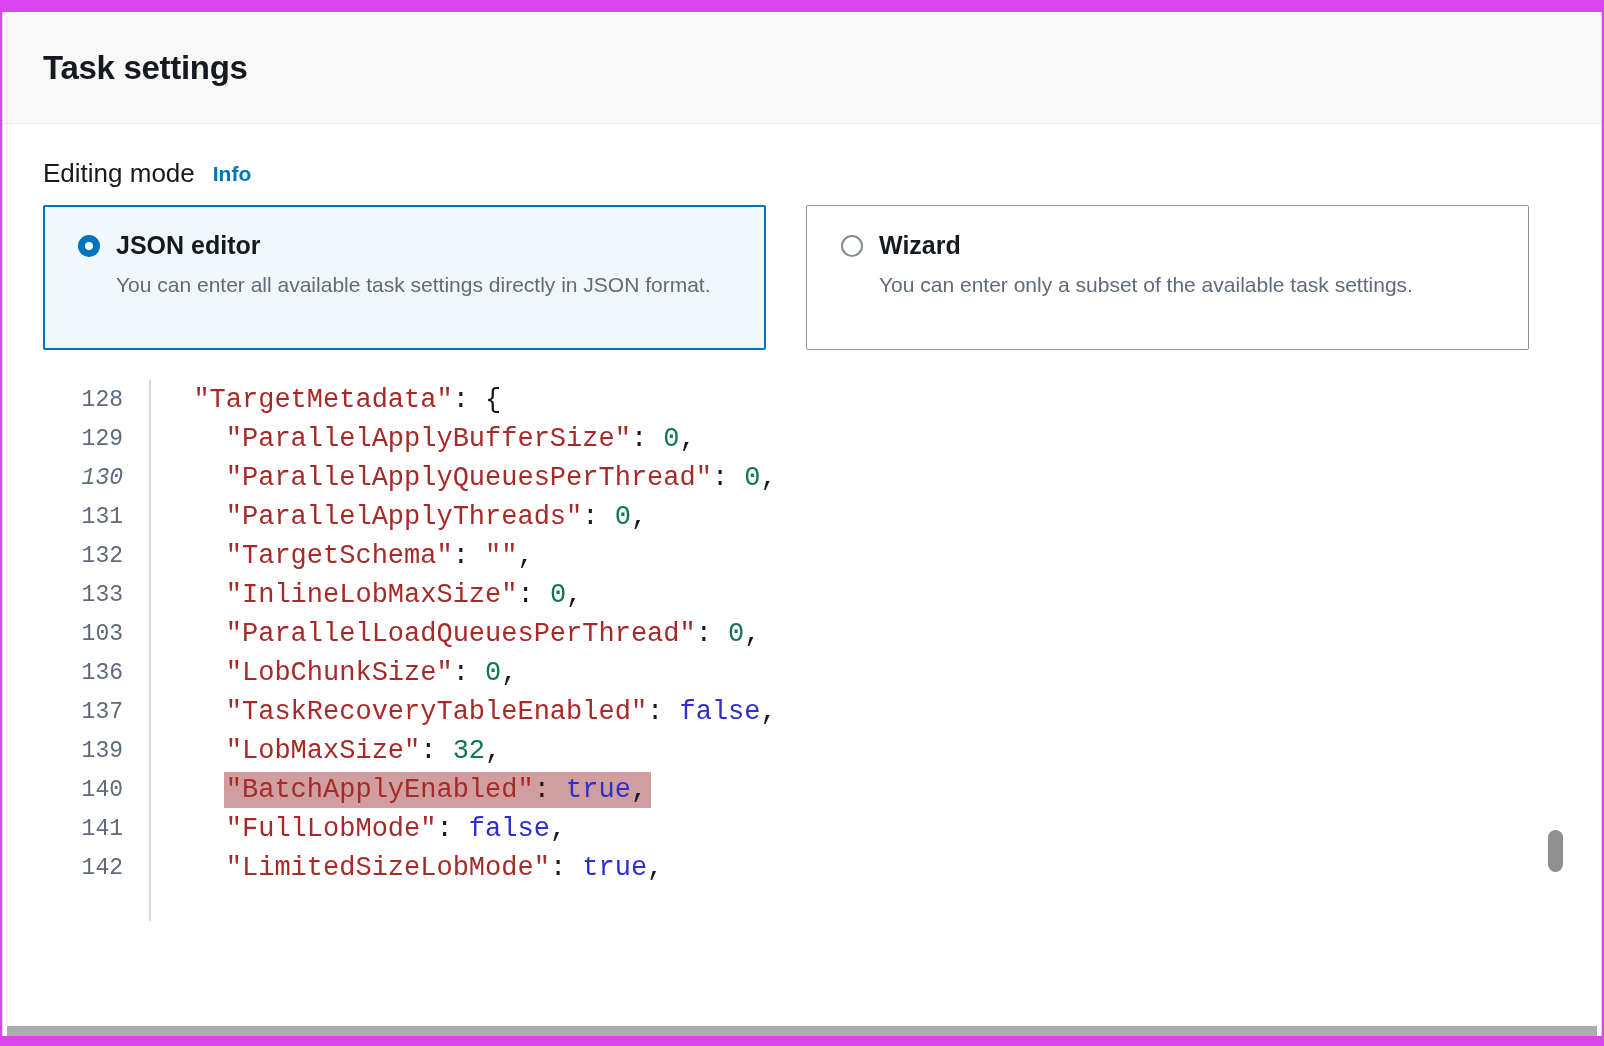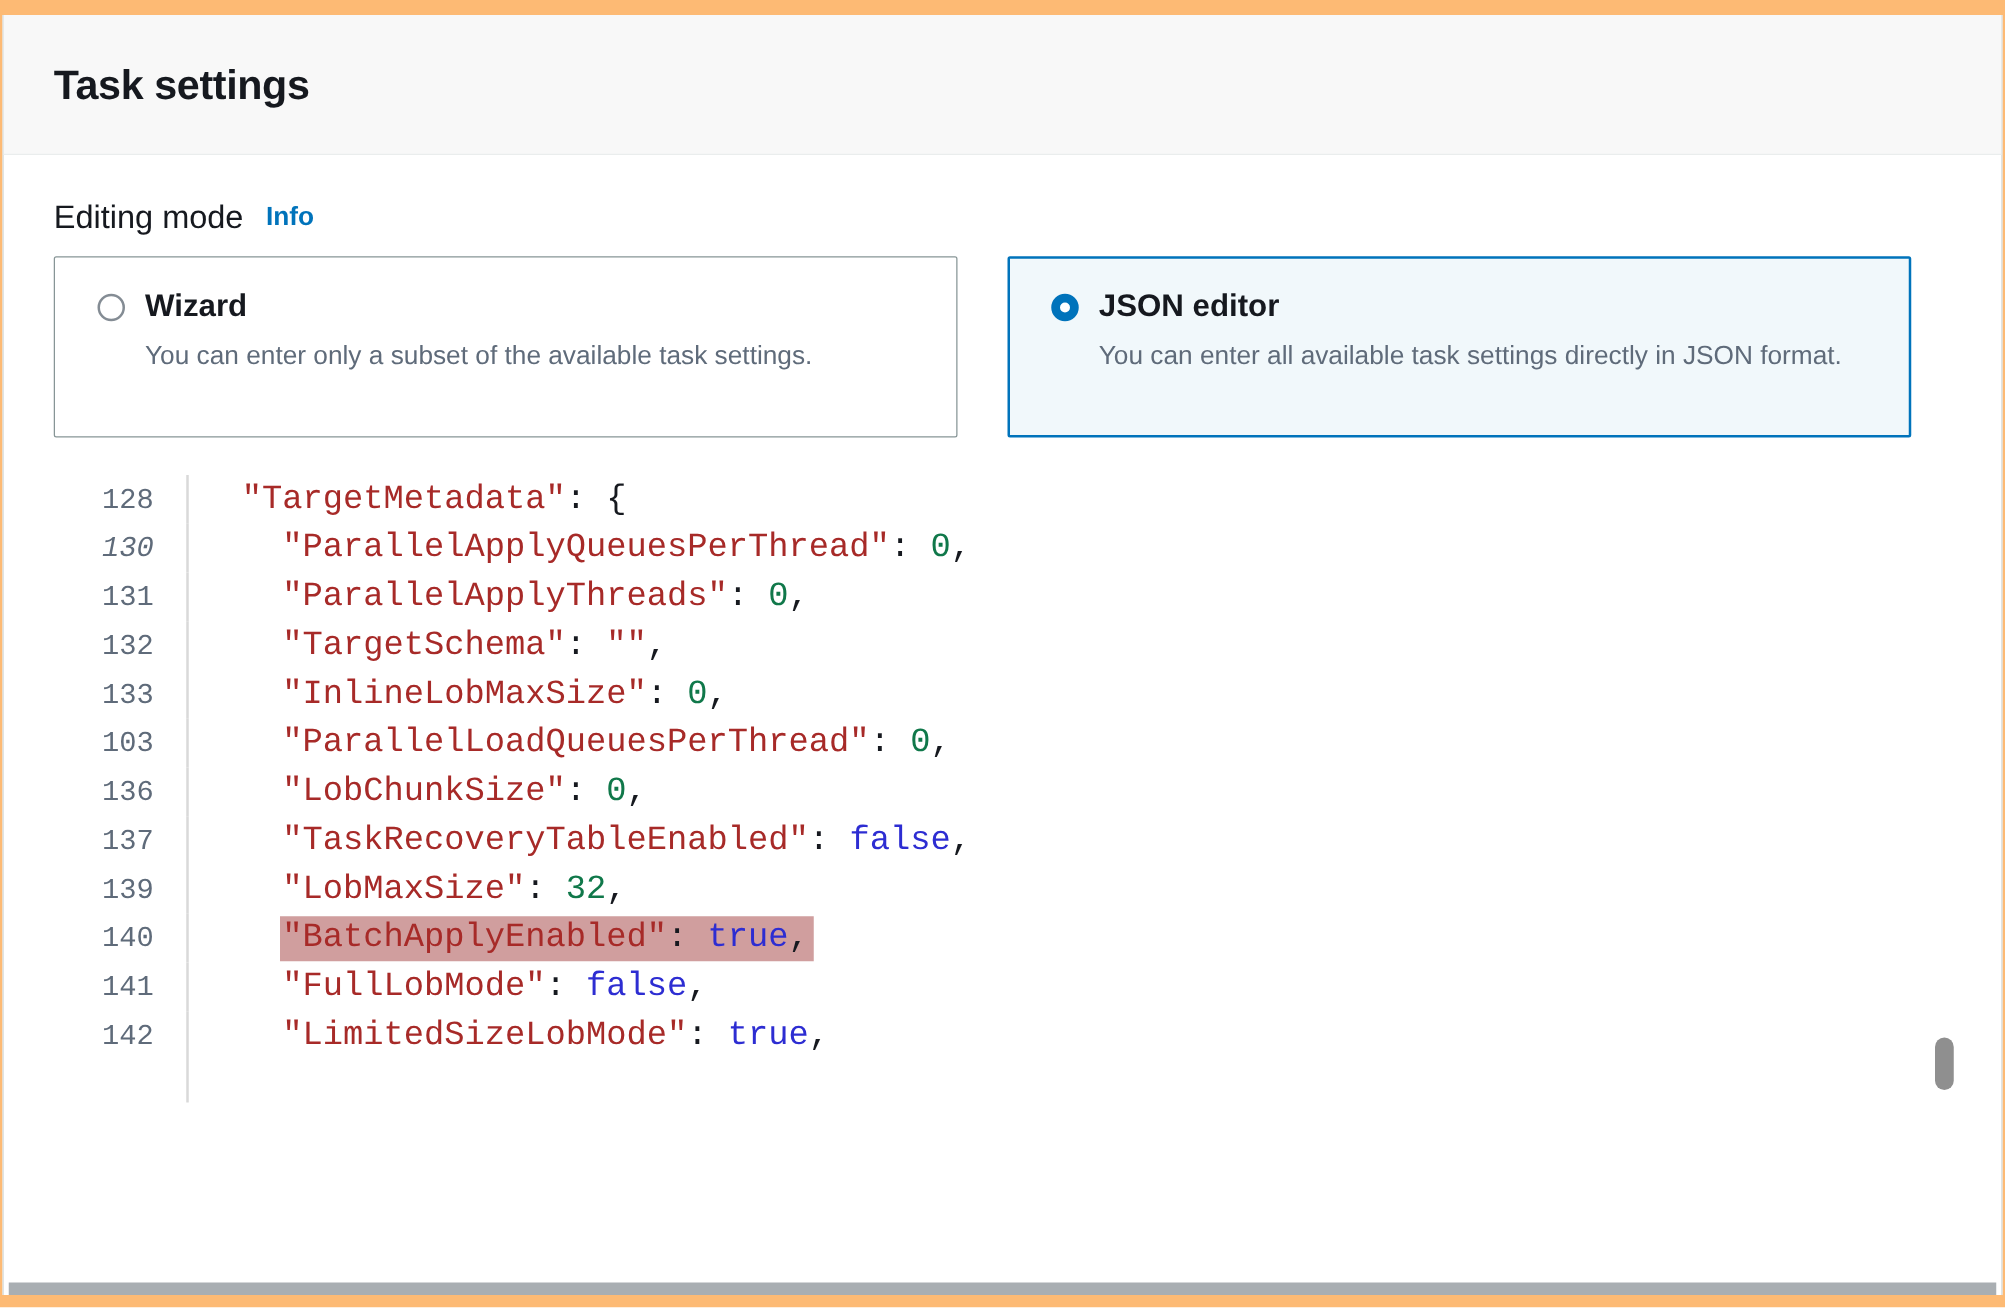--- a/index.html
+++ b/index.html
@@ -1,18 +1,18 @@
 <!DOCTYPE html>
 <html><head>
 <meta charset="utf-8">
 <style>
   * { margin: 0; padding: 0; box-sizing: border-box; }
   html, body { width: 1604px; height: 1046px; background: #ffffff; overflow: hidden;
     font-family: "Liberation Sans", sans-serif; }
-  .page { position: relative; width: 1604px; height: 1046px; background: #fdba74; }
+  .page { position: relative; width: 1604px; height: 1046px; background: #d946ef; }
 
   .card { position: absolute; left: 2px; top: 12px; width: 1600px; height: 1024px;
     border-left: 1px solid #d5dbdb; border-right: 1px solid #d5dbdb; background: #ffffff; }
 
   .card-header { height: 112px; background: #f8f8f8; border-bottom: 1px solid #eaeded;
     display: flex; align-items: center; padding: 0 40px; }
   .page-title { font-size: 33px; font-weight: 700; color: #16191f; letter-spacing: -0.3px; }
 
   .card-body { padding: 34px 40px 0 40px; }
 
@@ -62,43 +62,47 @@
 
     <div class="card-body">
 
       <div class="editing-mode-row">
         <span class="editing-mode-label">Editing mode</span>
         <a class="info-link">Info</a>
       </div>
 
       <div class="tiles">
 
+        <div class="tile selected">
+          <span class="radio checked"></span>
+          <div>
+            <div class="tile-label">JSON editor</div>
+            <div class="tile-desc">You can enter all available task settings directly in JSON format.</div>
+          </div>
+        </div>
+
         <div class="tile">
           <span class="radio"></span>
           <div>
             <div class="tile-label">Wizard</div>
             <div class="tile-desc">You can enter only a subset of the available task settings.</div>
-          </div>
-        </div>
-
-        <div class="tile selected">
-          <span class="radio checked"></span>
-          <div>
-            <div class="tile-label">JSON editor</div>
-            <div class="tile-desc">You can enter all available task settings directly in JSON format.</div>
           </div>
         </div>
 
       </div>
 
       <div class="editor">
         <div id="editor-lines">
             <div class="code-line">
               <div class="gutter" style="color: rgb(95, 107, 122);">128</div>
               <div class="code"><span>  </span><span><span style="color: rgb(167, 42, 40);">"TargetMetadata"</span><span style="color: rgb(22, 25, 31);">: </span><span style="color: rgb(22, 25, 31);">{</span></span></div>
+            </div>
+            <div class="code-line">
+              <div class="gutter" style="color: rgb(95, 107, 122);">129</div>
+              <div class="code"><span>    </span><span><span style="color: rgb(167, 42, 40);">"ParallelApplyBufferSize"</span><span style="color: rgb(22, 25, 31);">: </span><span style="color: rgb(16, 120, 74);">0</span><span style="color: rgb(22, 25, 31);">,</span></span></div>
             </div>
             <div class="code-line">
               <div class="gutter" style="color: rgb(95, 107, 122); font-style: italic;">130</div>
               <div class="code"><span>    </span><span><span style="color: rgb(167, 42, 40);">"ParallelApplyQueuesPerThread"</span><span style="color: rgb(22, 25, 31);">: </span><span style="color: rgb(16, 120, 74);">0</span><span style="color: rgb(22, 25, 31);">,</span></span></div>
             </div>
             <div class="code-line">
               <div class="gutter" style="color: rgb(95, 107, 122);">131</div>
               <div class="code"><span>    </span><span><span style="color: rgb(167, 42, 40);">"ParallelApplyThreads"</span><span style="color: rgb(22, 25, 31);">: </span><span style="color: rgb(16, 120, 74);">0</span><span style="color: rgb(22, 25, 31);">,</span></span></div>
             </div>
             <div class="code-line">

